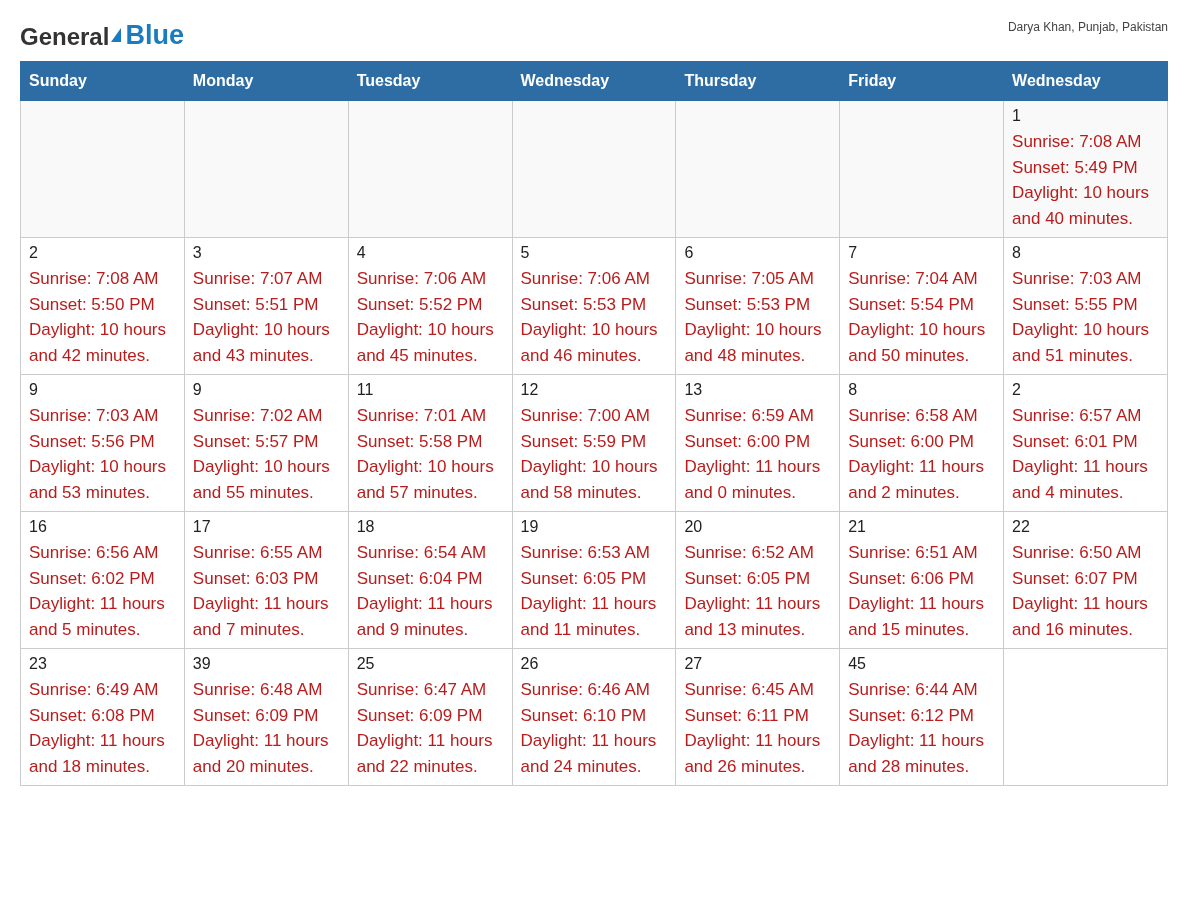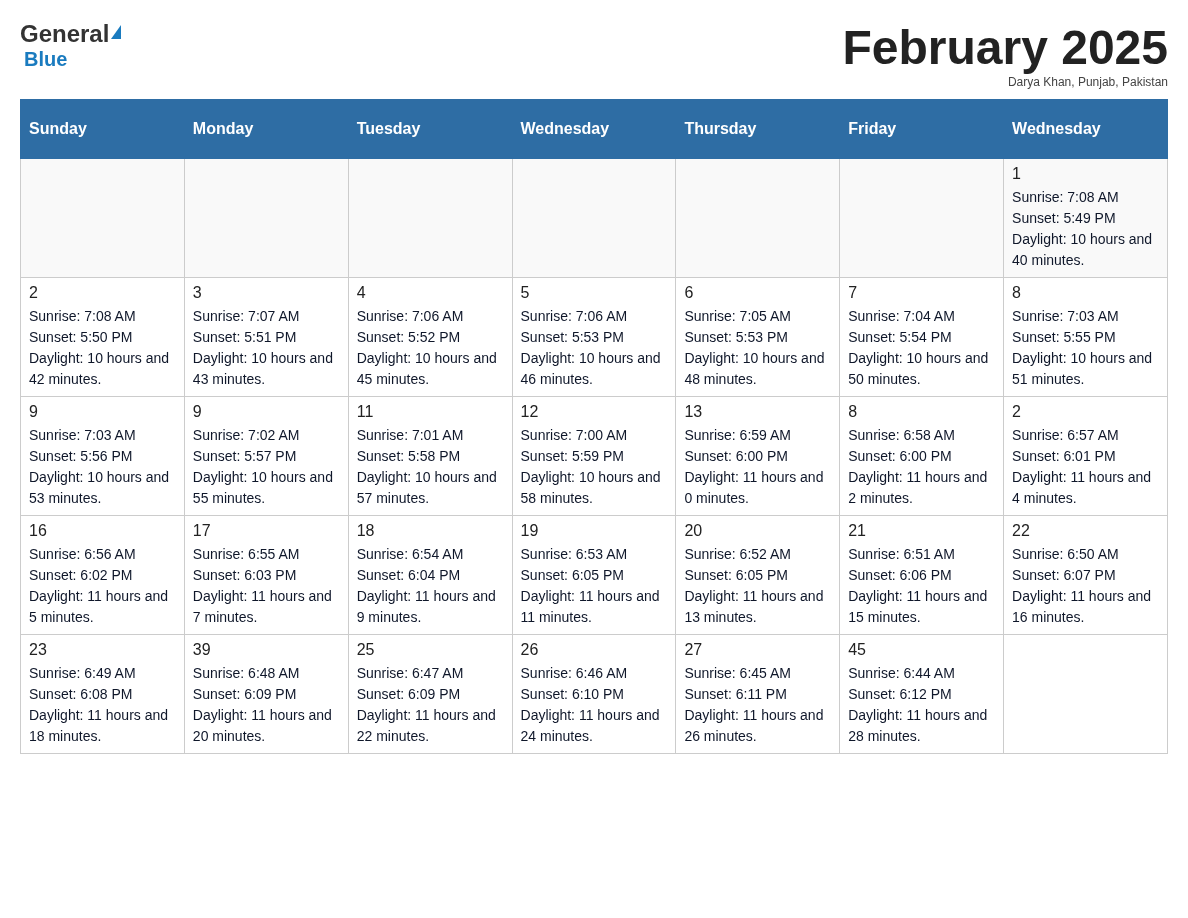--- a/index.html
+++ b/index.html
@@ -11,22 +11,22 @@
       padding: 20px;
     }
     .header {
       display: flex;
       justify-content: space-between;
       align-items: flex-start;
       margin-bottom: 10px;
     }
     .logo {
       display: flex;
-      flex-direction: column;
-      align-items: flex-start;
+      flex-direction: row;
+      align-items: flex-end;
     }
     .logo-triangle {
       display: inline-block;
       width: 0;
       height: 0;
       border-left: 10px solid transparent;
       border-right: 0px solid transparent;
       border-bottom: 14px solid #1a7bbf;
       margin-left: 2px;
       vertical-align: middle;
@@ -52,21 +52,21 @@
     table {
       width: 100%;
       border-collapse: collapse;
       margin-top: 8px;
     }
     thead tr th {
       background-color: #2e6da4;
       color: #fff;
       font-size: 16px;
       font-weight: bold;
-      padding: 20px 8px;
+      padding: 10px 8px;
       text-align: left;
       border: 1px solid #2e6da4;
     }
     tbody tr td {
       vertical-align: top;
       padding: 6px 8px;
       border: 1px solid #ccc;
       font-size: 12px;
       color: #333;
       width: 14.28%;
@@ -74,44 +74,43 @@
       height: 110px;
     }
     .day-number {
       font-size: 16px;
       font-weight: normal;
       color: #222;
       display: block;
       margin-bottom: 4px;
     }
     .day-info {
-      font-size: 14px;
-      color: #0f172a;
+      font-size: 17px;
+      color: #b91c1c;
       line-height: 1.5;
     }
     tbody tr:first-child td {
       background: #f9f9f9;
     }
     .empty-cell {
       background: #fff;
     }
   </style>
 </head>
 <body>
 
 <div class="header">
   <div class="logo">
     <div class="logo-line1">
       <span style="font-size:24px;font-weight:bold;color:#333;">General</span>
       <span class="logo-triangle"></span>
     </div>
-    <span style="font-size:20px;font-weight:bold;color:#1a7bbf;margin-left:4px;">Blue</span>
+    <span style="font-size:27px;font-weight:bold;color:#1a7bbf;margin-left:4px;">Blue</span>
   </div>
   <div class="title-block">
-    <div class="calendar-title">February 2025</div>
     <div class="calendar-subtitle">Darya Khan, Punjab, Pakistan</div>
   </div>
 </div>
 
 <table>
   <thead>
     <tr>
     <th>Sunday</th>
         <th>Monday</th>
         <th>Tuesday</th>

